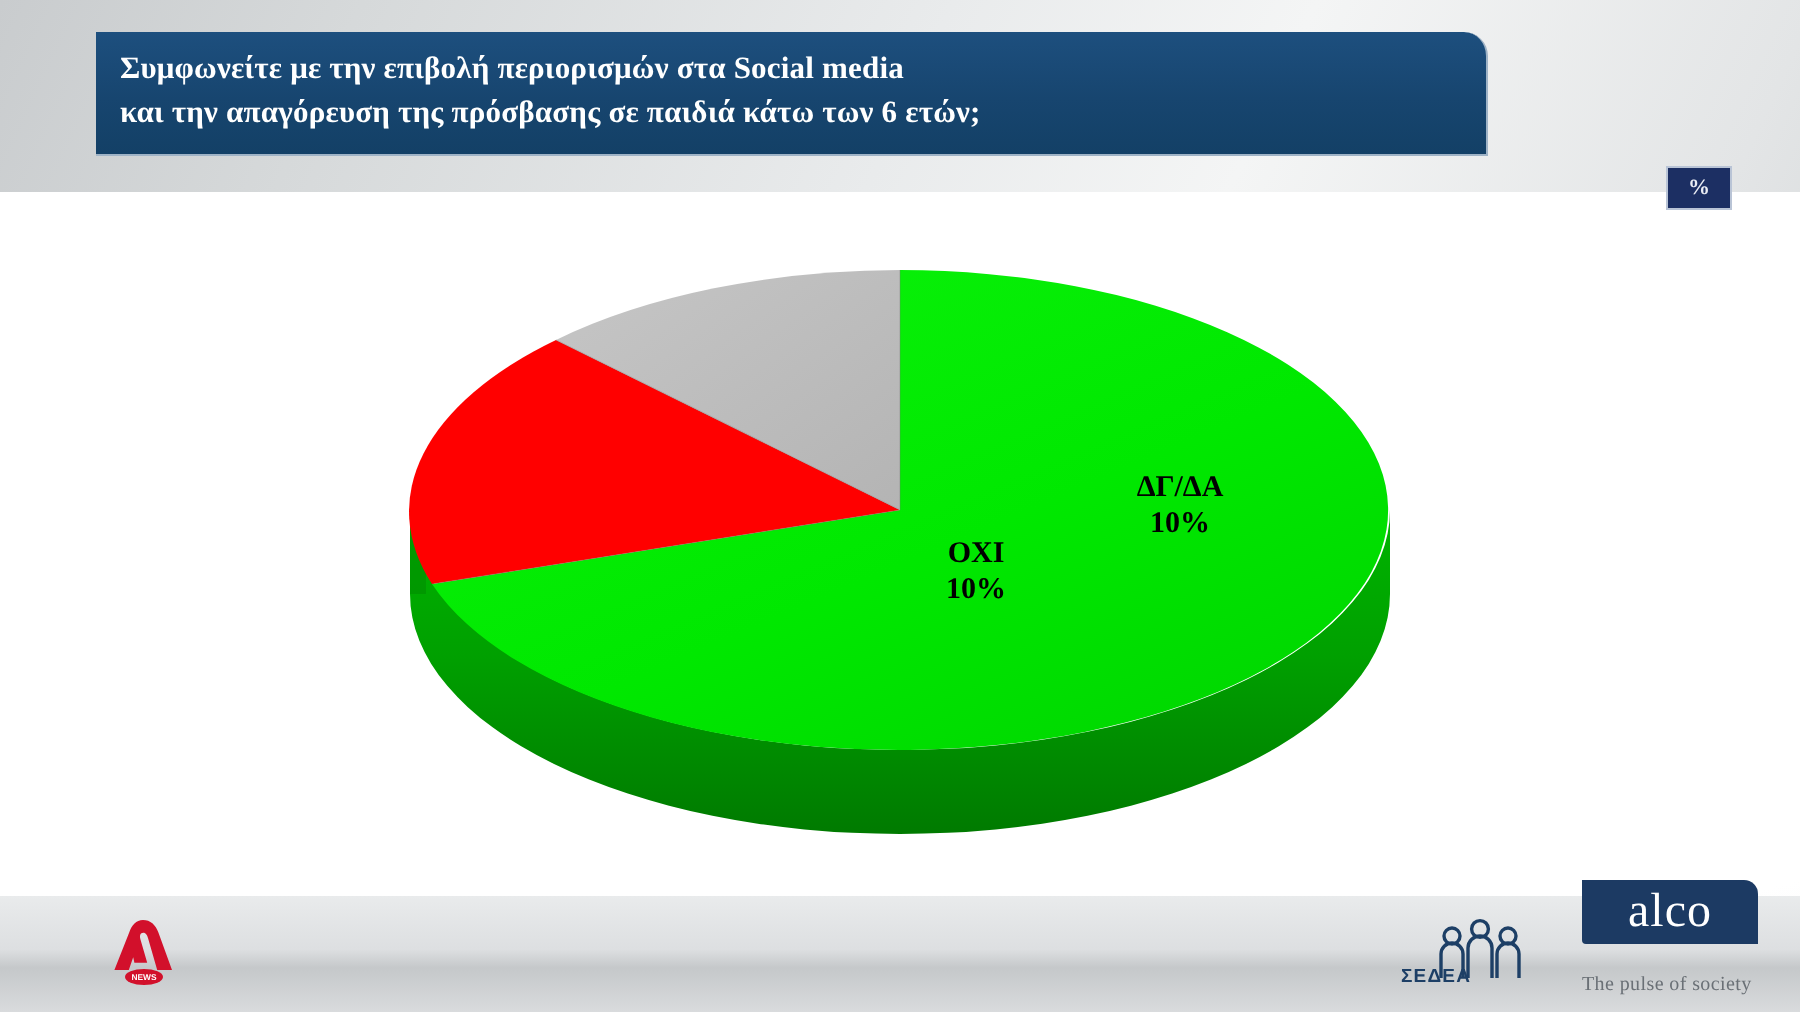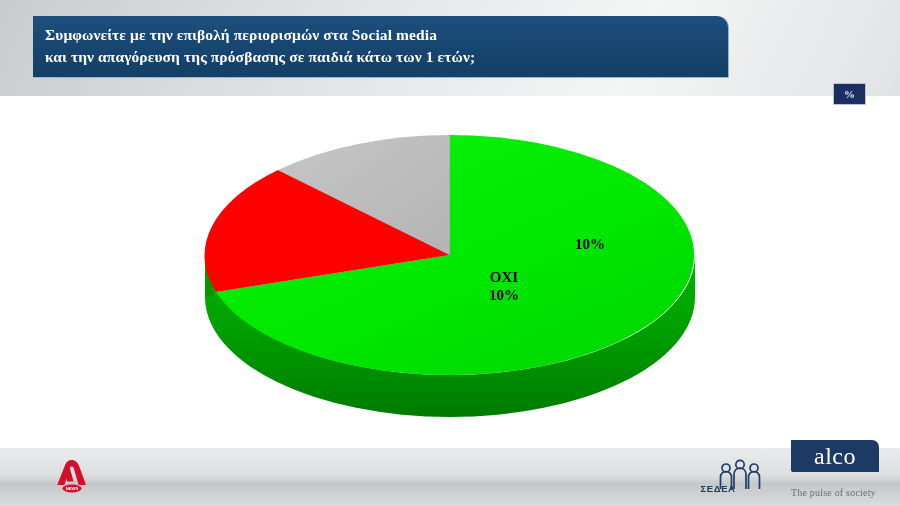--- a/index.html
+++ b/index.html
@@ -30,21 +30,21 @@
     top: 96px;
     width: 900px;
     height: 352px;
     background:
       radial-gradient(150% 120% at 48% 42%, #ffffff 0%, #ffffff 58%, #f4f5f6 78%, #e8eaeb 100%);
   }
 
   
   #title-bar {
     position: absolute;
-    left: 33px;
+    left: 48px;
     top: 16px;
     width: 696px;
     height: 62px;
     background: #1b4a77;
     background: linear-gradient(180deg, #1d4f7e 0%, #17456f 55%, #134066 100%);
     border-top-right-radius: 12px;
     border-right: 1px solid #9fb3c6;
     border-bottom: 1px solid #9fb3c6;
     box-sizing: border-box;
     padding: 8px 14px 0 12px;
@@ -92,21 +92,21 @@
     position: absolute;
     text-align: center;
     color: #000000;
     font-family: "Liberation Serif", serif;
     font-weight: bold;
     font-size: 15px;
     line-height: 18px;
     white-space: nowrap;
   }
   #label-nai  { left: 468px; top: 286px; width: 120px; }
-  #label-oxi  { left: 274px; top: 168px; width: 90px; }
+  #label-oxi  { left: 258px; top: 168px; width: 90px; }
   #label-dgda { left: 345px; top: 135px; width: 120px; }
 
   
   #footer {
     position: absolute;
     left: 0;
     top: 448px;
     width: 900px;
     height: 58px;
     background: linear-gradient(180deg, #e9ebec 0%, #dddfe1 46%, #c5c8ca 62%, #d9dbdd 100%);
@@ -178,21 +178,21 @@
 </style>
 </head>
 <body>
 
 <div id="slide">
 
   <div id="content-card"></div>
 
   <div id="title-bar">
     <div class="line">Συμφωνείτε με την επιβολή περιορισμών στα Social media</div>
-    <div class="line">και την απαγόρευση της πρόσβασης σε παιδιά κάτω των 1 ετών;</div>
+    <div class="line">και την απαγόρευση της πρόσβασης σε παιδιά κάτω των 6 ετών;</div>
   </div>
 
   <div id="pct-badge">%</div>
 
   <div id="pie-wrap">
     <svg id="pie-svg" width="530" height="340" viewBox="0 0 530 340">
       <defs>
         <linearGradient id="greenSide" x1="0" y1="0" x2="0" y2="1">
           <stop offset="0%" stop-color="#00B400"></stop>
           <stop offset="45%" stop-color="#00A000"></stop>
@@ -251,20 +251,21 @@
         <line x1="265" y1="155" x2="93" y2="70"></line>
         <line x1="265" y1="155" x2="31" y2="192"></line>
       </g>
     </svg>
 
     <div class="slice-label" id="label-oxi">
       <div>ΟΧΙ</div>
       <div>10%</div>
     </div>
     <div class="slice-label" id="label-dgda">
+      <div>ΔΓ/ΔΑ</div>
       <div>10%</div>
     </div>
   </div>
 
   <div id="footer">
     
     
     
     
   </div>

